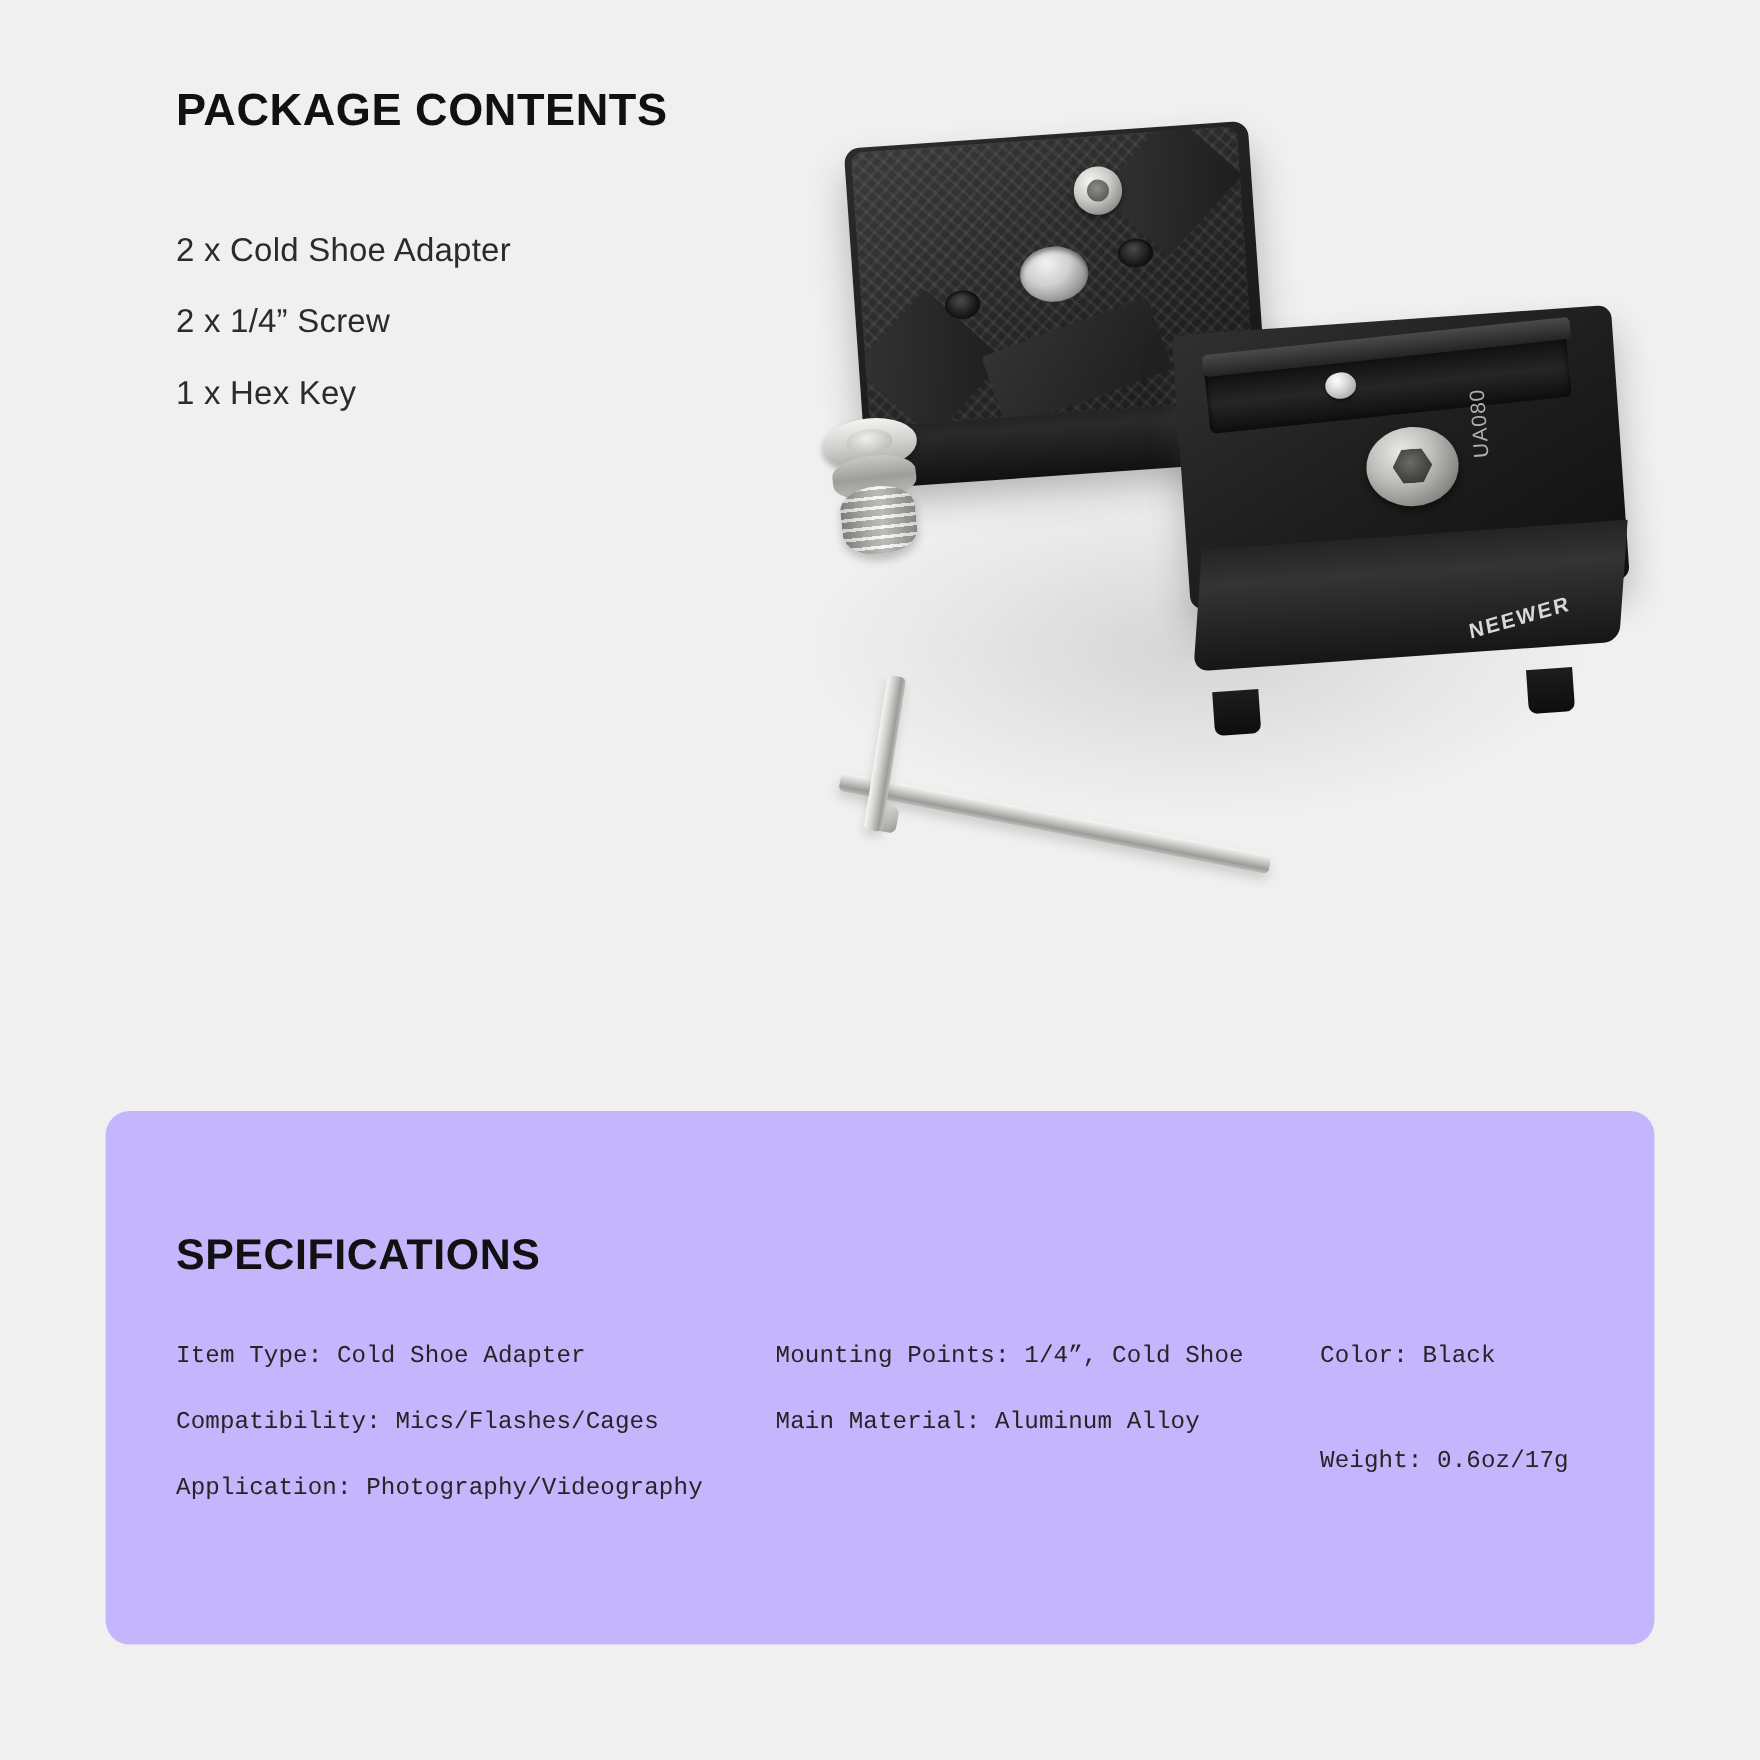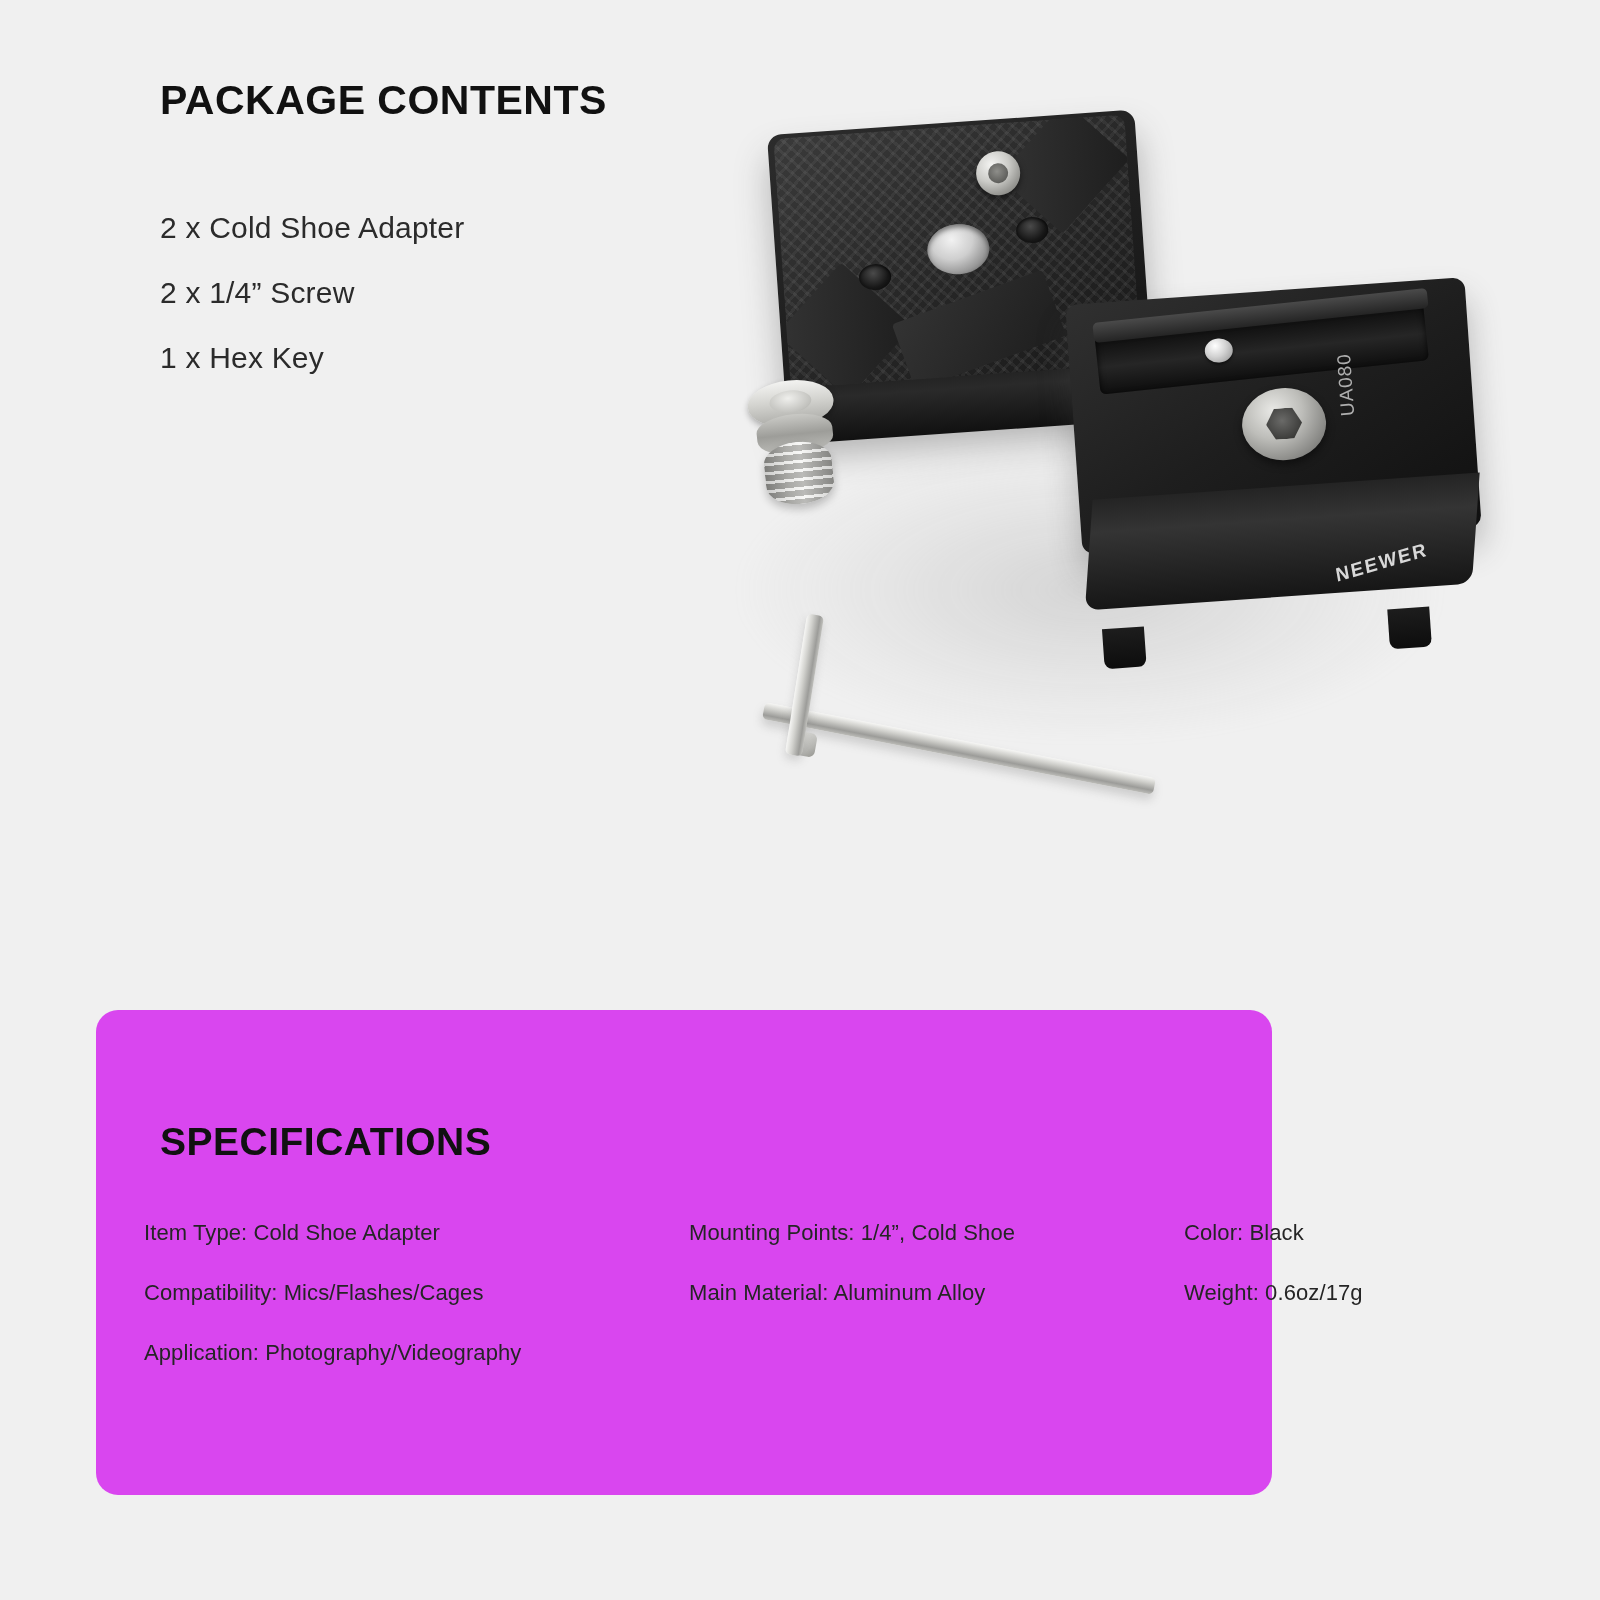--- a/index.html
+++ b/index.html
@@ -359,47 +359,48 @@
     border-radius: 6px;
     background: linear-gradient(135deg, #ededea 0%, #b6b6b2 70%, #94948f 100%);
     transform: rotate(10deg);
   }
 
   
   .spec-card {
     position: absolute;
     left: 96px;
     top: 1010px;
-    width: 1176px;
+    width: 1408px;
     height: 485px;
-    background: #d946ef;
+    background: #c4b5fd;
     border-radius: 22px;
   }
   .spec-title {
     position: absolute;
     left: 64px;
     top: 112px;
     font-size: 39px;
     font-weight: bold;
     letter-spacing: 0.5px;
     color: #111;
     line-height: 1;
     margin: 0;
   }
   .spec-columns {
     position: absolute;
-    left: 48px;
+    left: 64px;
     top: 212px;
     width: 1290px;
     display: flex;
+    font-family: Liberation Mono, monospace;
   }
   .spec-col { display: flex; flex-direction: column; }
   .spec-col-1 { width: 545px; }
   .spec-col-2 { width: 495px; }
-  .spec-col-3 { width: 250px; }
+  .spec-col-3 { width: 250px; gap: 36px; }
   .spec-item {
     font-size: 22px;
     color: #252525;
     line-height: 1;
     margin-bottom: 38px;
     letter-spacing: 0.1px;
     white-space: nowrap;
   }
 </style>
 </head>

